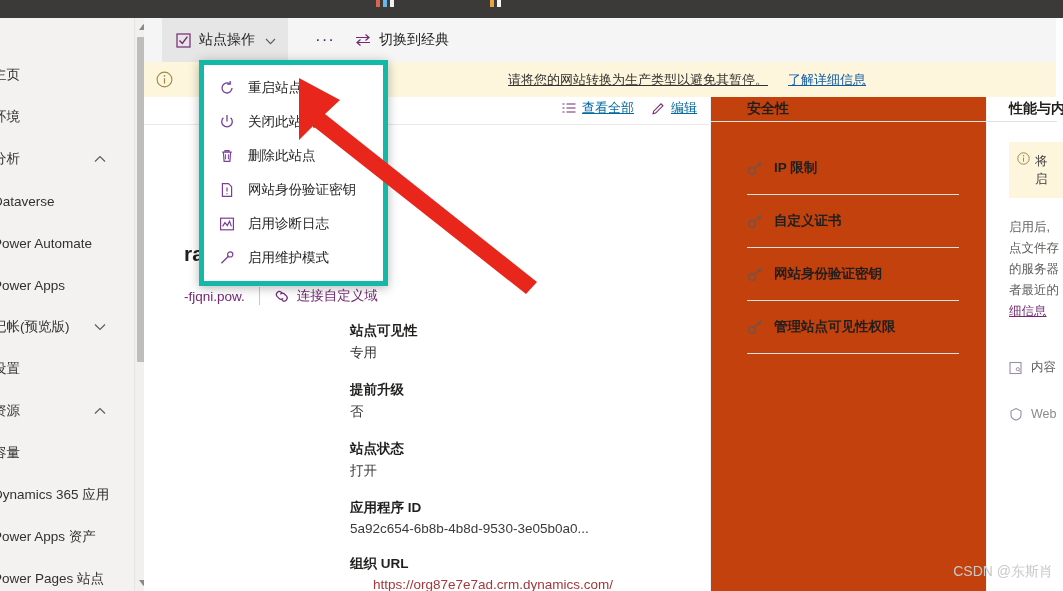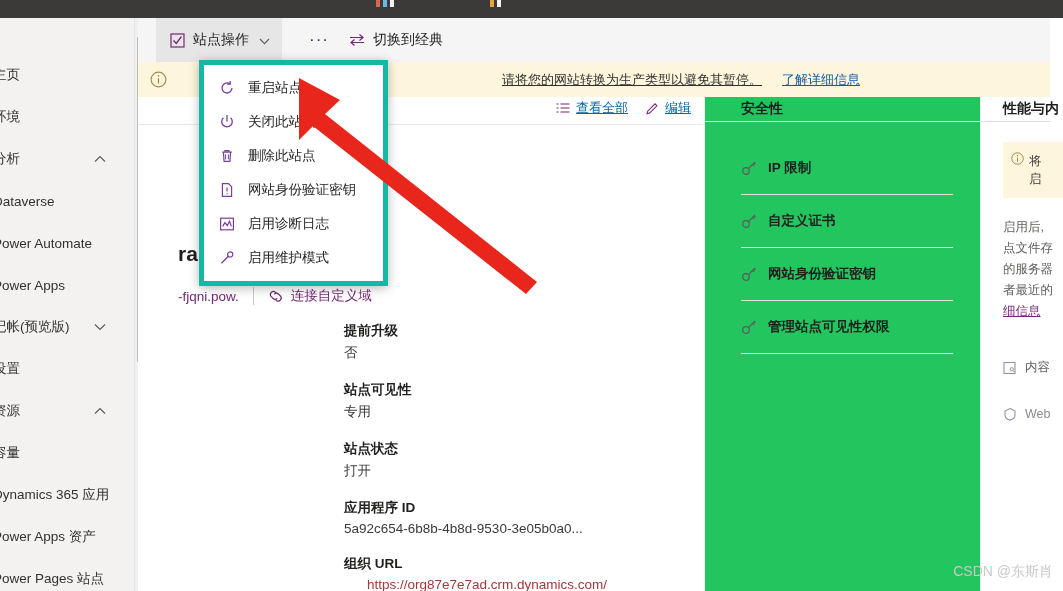--- a/index.html
+++ b/index.html
@@ -28,21 +28,21 @@
   .chev svg{display:block;}
 
   
   .lscroll{position:absolute;left:134px;top:18px;width:17px;height:573px;background:#f0f0f0;border-left:1px solid #e4e4e4;}
   .lscroll .arrow{position:absolute;left:0;width:17px;height:17px;display:flex;align-items:center;justify-content:center;color:#808080;}
   .lscroll .arrow.up{top:0;}
   .lscroll .arrow.down{bottom:0;}
   .lscroll .thumb{position:absolute;left:2px;top:19px;width:13px;height:325px;background:#bdbdbd;border-radius:1px;}
 
   
-  .canvas{position:absolute;left:138px;top:18px;width:912px;height:573px;background:#ffffff;}
+  .canvas{position:absolute;left:144px;top:18px;width:912px;height:573px;background:#ffffff;}
 
   
   .cmdbar{position:absolute;left:0;top:0;width:912px;height:44px;background:#f5f5f5;border-bottom:1px solid #ececec;}
   .cmd-btn{position:absolute;height:44px;display:flex;align-items:center;gap:7px;padding:0 12px;
            font-size:14px;color:#201f1e;cursor:pointer;white-space:nowrap;}
   .cmd-site-actions{left:18px;background:#e6e6e6;}
   .cmd-ellipsis{left:152px;width:34px;justify-content:center;color:#4b2a63;font-size:17px;letter-spacing:1px;}
   .cmd-classic{left:198px;}
   .cmd-ico{display:flex;align-items:center;justify-content:center;width:18px;height:18px;color:#742774;}
   .cmd-ico svg{display:block;}
@@ -50,21 +50,21 @@
 
   
   .banner{position:absolute;left:0;top:44px;width:912px;height:35px;background:#fdf6dd;
           display:flex;align-items:center;padding-left:10px;box-sizing:border-box;}
   .banner-ico{width:20px;height:20px;display:flex;align-items:center;justify-content:center;color:#9d8442;flex:0 0 auto;}
   .banner-txt{font-size:13px;color:#323130;margin-left:334px;white-space:nowrap;text-decoration:underline;}
   .banner-link{color:#0f5ba7;text-decoration:underline;margin-left:20px;cursor:pointer;}
 
   
   .col-main{position:absolute;left:0;top:79px;width:565px;height:494px;background:#ffffff;}
-  .col-sec{position:absolute;left:566px;top:79px;width:275px;height:494px;background:#22c55e;border-left:1px solid #eeeeee;}
+  .col-sec{position:absolute;left:566px;top:79px;width:275px;height:494px;background:#c2410c;border-left:1px solid #eeeeee;}
   .col-far{position:absolute;left:842px;top:79px;width:70px;height:494px;background:#ffffff;border-left:1px solid #eeeeee;}
 
   
   .toprow{position:absolute;right:12px;top:2px;display:flex;align-items:center;gap:18px;font-size:13px;}
   .toprow .lnk{display:flex;align-items:center;gap:6px;color:#0369a1;text-decoration:underline;cursor:pointer;white-space:nowrap;}
   .toprow .lnk .gi{color:#742774;display:flex;align-items:center;}
   .divline{position:absolute;left:0;top:27px;width:565px;height:1px;background:#e8e8e8;}
 
   .site-title{position:absolute;left:40px;top:145px;font-size:21px;font-weight:700;color:#201f1e;white-space:nowrap;}
   .convert-btn{position:absolute;left:575px;top:141px;width:120px;height:32px;background:#742774;color:#ffffff;
@@ -278,26 +278,26 @@
                 <path d="M6.4 4.2a3 3 0 0 1 4.2 0l2 2a3 3 0 0 1-4.2 4.2l-1-1" fill="none" stroke="#742774" stroke-width="1.2"></path>
                 <path d="M9.2 8.4a3 3 0 0 1-4.2 0l-2-2a3 3 0 0 1 4.2-4.2l1 1" fill="none" stroke="#742774" stroke-width="1.2"></path>
               </svg>
           </span>
           <span>连接自定义域</span>
         </span>
       </div>
 
       <div class="props">
         <div class="prop">
+          <div class="prop-k">站点可见性</div>
+          <div class="prop-v">专用</div>
+        </div>
+        <div class="prop">
           <div class="prop-k">提前升级</div>
           <div class="prop-v">否</div>
-        </div>
-        <div class="prop">
-          <div class="prop-k">站点可见性</div>
-          <div class="prop-v">专用</div>
         </div>
         <div class="prop">
           <div class="prop-k">站点状态</div>
           <div class="prop-v">打开</div>
         </div>
         <div class="prop">
           <div class="prop-k">应用程序 ID</div>
           <div class="prop-v">5a92c654-6b8b-4b8d-9530-3e05b0a0...</div>
         </div>
         <div class="prop">

